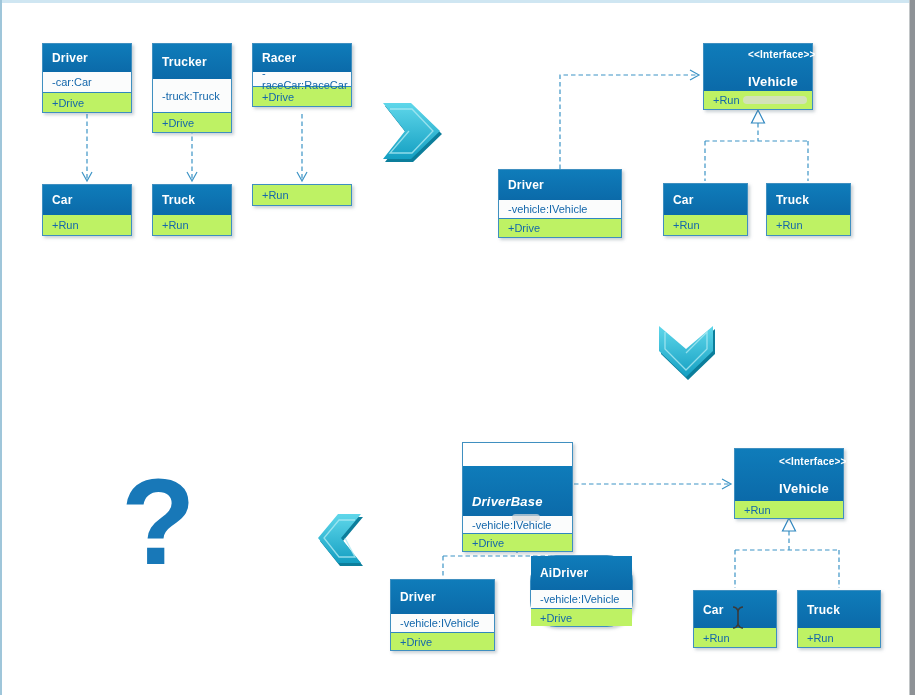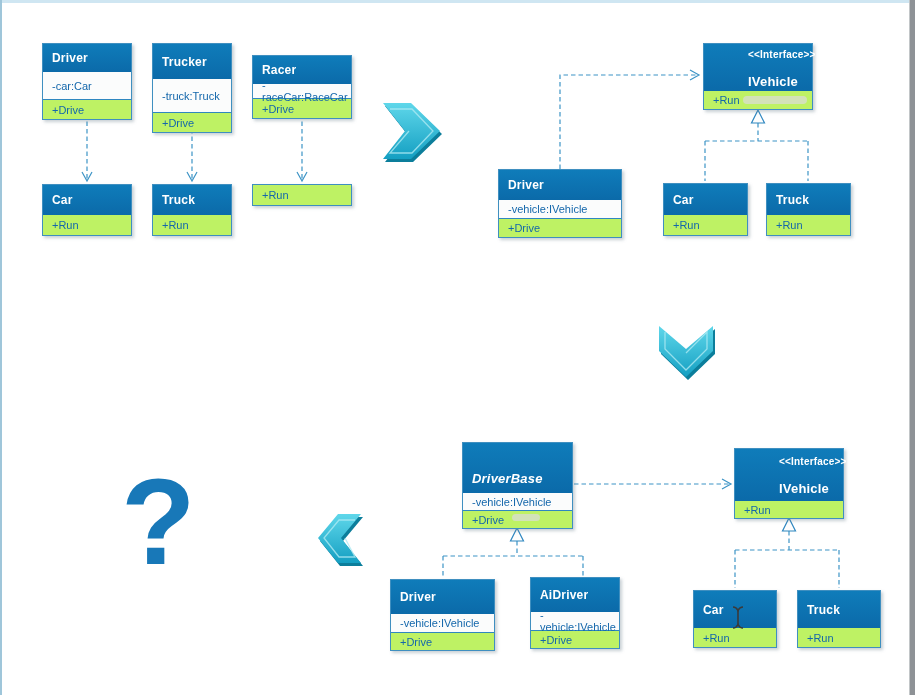--- a/index.html
+++ b/index.html
@@ -12,21 +12,21 @@
   .overlay{position:absolute;left:0;top:0;}
 
   
   .cls{position:absolute;box-sizing:border-box;border:1px solid #3f8fc0;background:#fff;
        box-shadow:2px 2px 3px rgba(100,120,135,.35);}
   .hd{box-sizing:border-box;background:linear-gradient(180deg,#0f7cba,#0b6aa9);color:#fff;
       font-size:12px;font-weight:600;display:flex;align-items:center;padding-left:9px;letter-spacing:.2px;}
   .hd-if{flex-direction:column;align-items:flex-start;justify-content:center;gap:14px;padding-top:2px;padding-left:44px;}
   .stereo{font-size:10px;font-weight:600;}
   .if-name{font-size:13px;font-weight:700;}
-  .hd-abs{align-items:flex-end;padding-bottom:7px;font-style:italic;font-size:13px;font-weight:700;}
+  .hd-abs{align-items:flex-end;padding-bottom:7px;font-style:italic;font-size:13px;font-weight:700;margin-top:23px;}
   .attr,.op{box-sizing:border-box;font-size:11px;color:#1467ab;display:flex;align-items:center;padding-left:9px;}
   .attr{background:#fbfcfc;border-bottom:1px solid #2f87c0;}
   .op{background:#bef264;}
 
   .pill{position:absolute;background:#dcdcdc;border-radius:4px;opacity:.7;}
 
   .qmark{position:absolute;left:121px;top:461px;font-size:122px;font-weight:bold;
          color:#1878b8;line-height:1;user-select:none;}
 
   .cursor{position:absolute;left:731px;top:605px;}
@@ -90,29 +90,29 @@
     </g>
     <g>
       <polygon points="363,517 340,517 320,541 340,566 363,566 343,541" fill="#0c7e9b"></polygon>
       <polygon points="361,514 338,514 318,538 338,563 361,563 341,538" fill="url(#cy)"></polygon>
       <polyline points="355,520 339,520 324,538 339,557 355,557 345,538" fill="none" stroke="#aeeaf3" stroke-width="1.3" opacity=".8"></polyline>
     </g>
   </svg>
 
   <div class="cls" style="left:42px;top:43px;width:90px;">
     <div class="hd" style="height:28px">Driver</div>
-    <div class="attr" style="height:28px">-car:Car</div>
+    <div class="attr" style="height:21px">-car:Car</div>
     <div class="op" style="height:19px">+Drive</div>
   </div>
   <div class="cls" style="left:152px;top:43px;width:80px;">
     <div class="hd" style="height:35px">Trucker</div>
     <div class="attr" style="height:34px">-truck:Truck</div>
     <div class="op" style="height:19px">+Drive</div>
   </div>
-  <div class="cls" style="left:252px;top:43px;width:100px;margin-top:12px;">
+  <div class="cls" style="left:252px;top:43px;width:100px;">
     <div class="hd" style="height:28px">Racer</div>
     <div class="attr" style="height:15px">-raceCar:RaceCar</div>
     <div class="op" style="height:19px">+Drive</div>
   </div>
   <div class="cls" style="left:42px;top:184px;width:90px;">
     <div class="hd" style="height:30px">Car</div>
     <div class="op" style="height:20px">+Run</div>
   </div>
   <div class="cls" style="left:152px;top:184px;width:80px;">
     <div class="hd" style="height:30px">Truck</div>
@@ -158,21 +158,21 @@
       <div class="if-name">IVehicle</div>
     </div>
     <div class="op" style="height:17px">+Run</div>
   </div>
 
   <div class="cls" style="left:390px;top:579px;width:105px;">
     <div class="hd" style="height:34px">Driver</div>
     <div class="attr" style="height:19px">-vehicle:IVehicle</div>
     <div class="op" style="height:17px">+Drive</div>
   </div>
-  <div class="cls" style="left:530px;top:577px;width:90px;">
+  <div class="cls" style="left:530px;top:555px;width:103px;border-radius:26px;">
     <div class="hd" style="height:34px">AiDriver</div>
     <div class="attr" style="height:19px">-vehicle:IVehicle</div>
     <div class="op" style="height:17px">+Drive</div>
   </div>
   <div class="cls" style="left:693px;top:590px;width:84px;">
     <div class="hd" style="height:37px">Car</div>
     <div class="op" style="height:19px">+Run</div>
   </div>
   <div class="cls" style="left:797px;top:590px;width:84px;">
     <div class="hd" style="height:37px">Truck</div>

